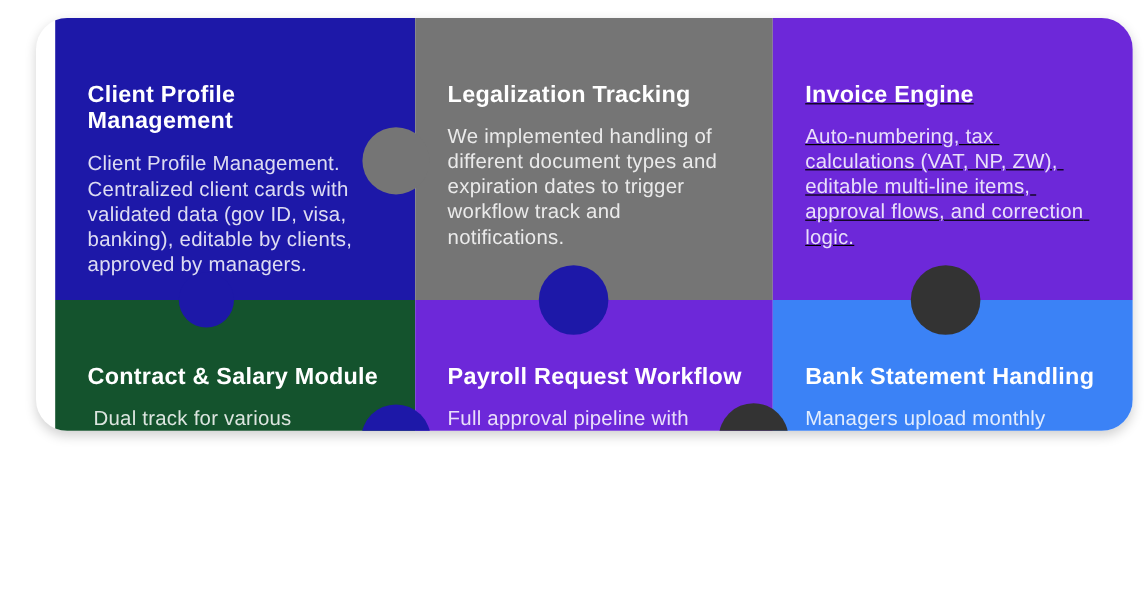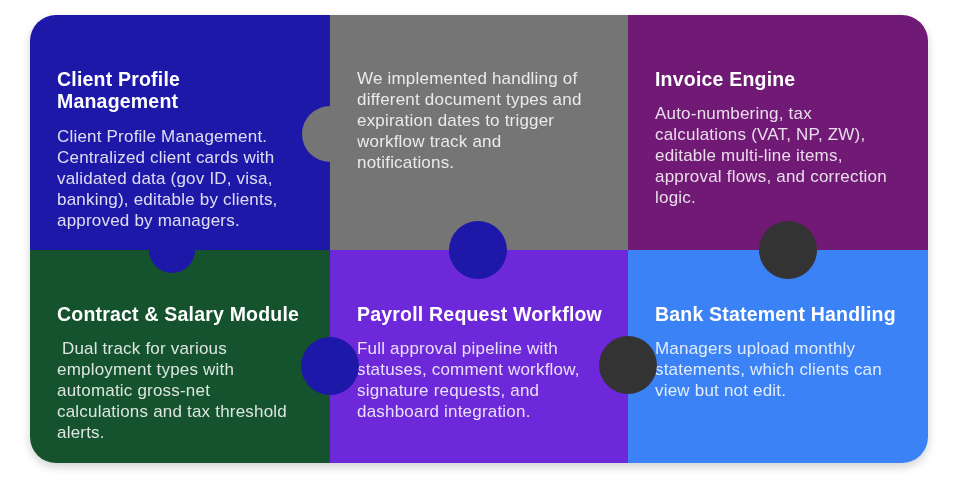--- a/index.html
+++ b/index.html
@@ -9,27 +9,28 @@
     height: 500px;
     background: #ffffff;
     font-family: "Liberation Sans", sans-serif;
     overflow: hidden;
   }
   .board {
     position: absolute;
     left: 30px;
     top: 15px;
     width: 898px;
-    height: 448px;
+    height: 344px;
     border-radius: 26px;
     overflow: hidden;
     box-shadow: 0 4px 10px rgba(0,0,0,0.18);
     display: grid;
     grid-template-columns: 300px 298px 300px;
     grid-template-rows: 235px 231px;
+    padding-left: 16px;
   }
   .card {
     position: relative;
     box-sizing: border-box;
     padding: 53px 26px 20px 27px;
   }
   .card-title {
     margin: 0 0 13px 0;
     font-size: 19.5px;
     font-weight: bold;
@@ -62,24 +63,25 @@
 <body>
 
 <div class="board">
 
   <div class="card" style="background-color: rgb(29, 24, 168);">
     <h2 class="card-title">Client Profile Management</h2>
     <p class="card-body">Client Profile Management. Centralized client cards with validated data (gov ID, visa, banking), editable by clients, approved by managers.</p>
   </div>
 
   <div class="card" style="background-color: rgb(117, 117, 117);">
+    <h2 class="card-title">Legalization Tracking</h2>
     <p class="card-body">We implemented handling of different document types and expiration dates to trigger workflow track and notifications.</p>
   </div>
 
-  <div class="card" style="background-color: #701a75;">
+  <div class="card" style="background-color: #6d28d9; text-decoration: underline;">
     <h2 class="card-title">Invoice Engine</h2>
     <p class="card-body">Auto-numbering, tax calculations (VAT, NP, ZW), editable multi-line items, approval flows, and correction logic.</p>
   </div>
 
   <div class="card" style="background-color: #14532d;">
     <h2 class="card-title">Contract &amp; Salary Module</h2>
     <p class="card-body"> Dual track for various employment types with automatic gross-net calculations and tax threshold alerts.</p>
   </div>
 
   <div class="card" style="background-color: #6d28d9;">

